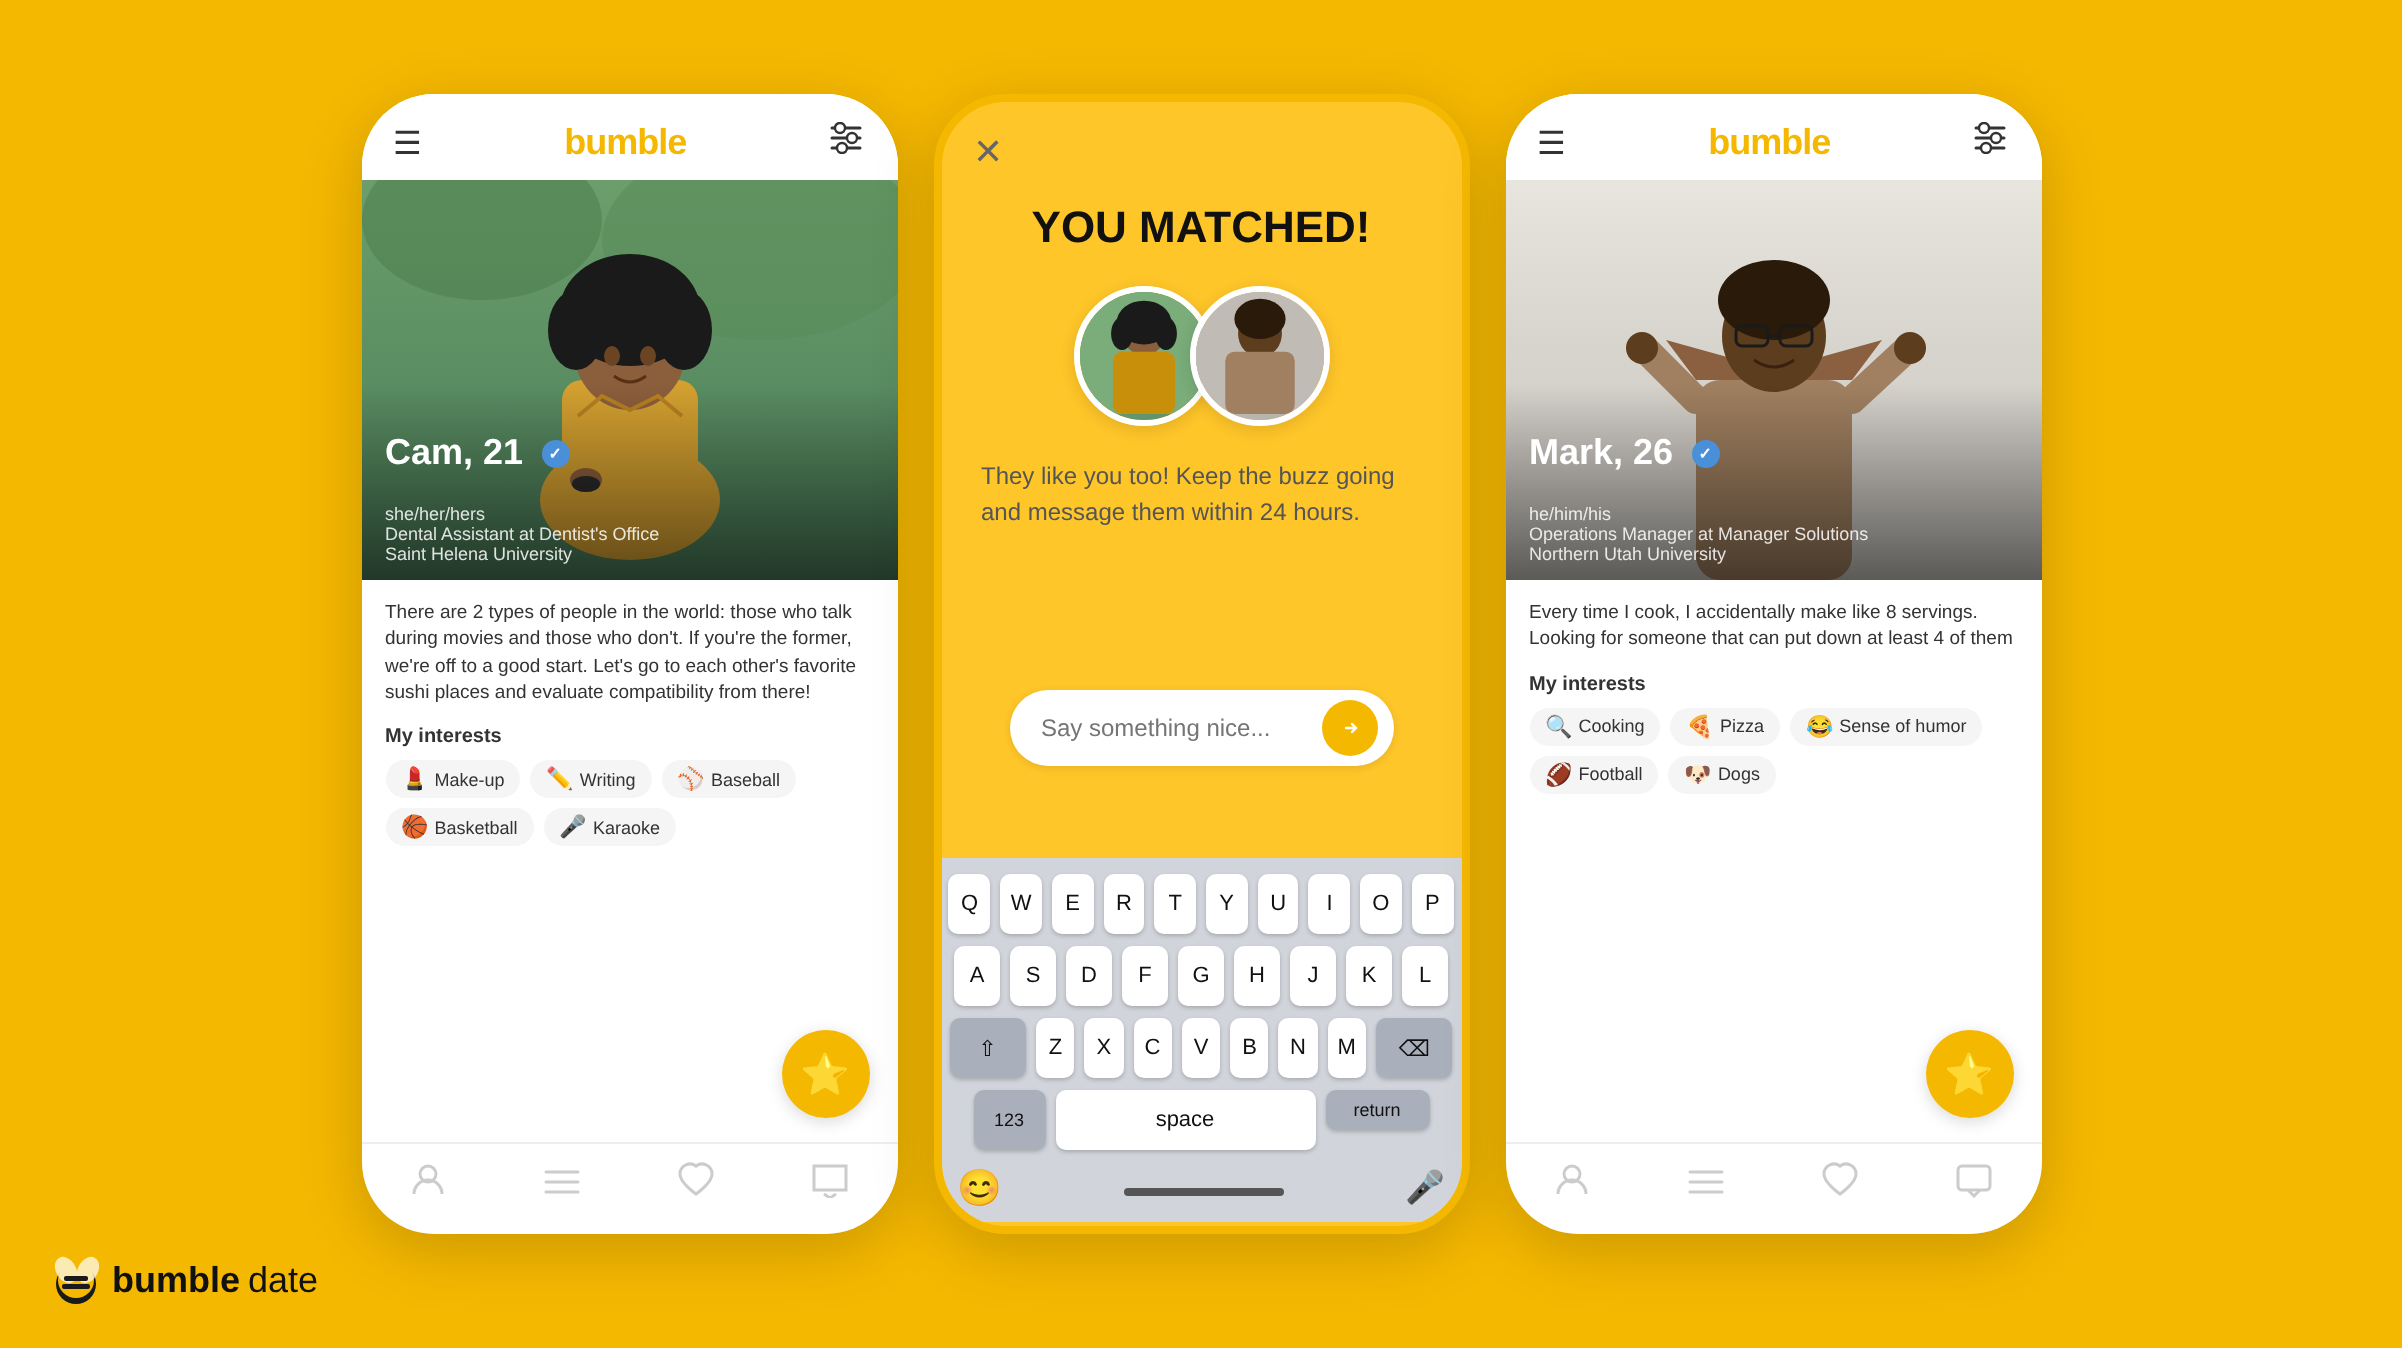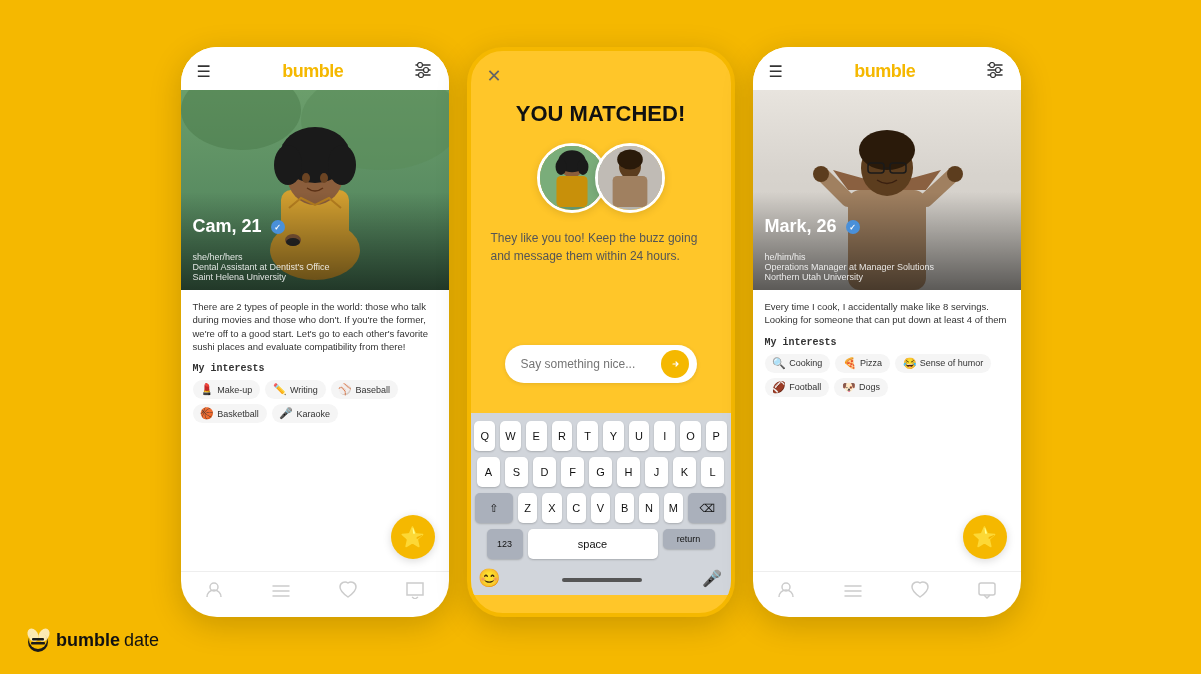--- a/index.html
+++ b/index.html
@@ -125,21 +125,20 @@
       font-size: 9.5px;
       color: #333;
       line-height: 1.4;
       margin-bottom: 10px;
     }
     .interests-title {
       font-size: 10px;
       font-weight: 600;
       color: #333;
       margin-bottom: 6px;
-      font-family: Liberation Mono, monospace;
     }
     .interests-list {
       display: flex;
       flex-wrap: wrap;
       gap: 5px;
     }
     .interest-tag {
       display: flex;
       align-items: center;
       gap: 3px;
@@ -189,21 +188,21 @@
       position: absolute;
       top: 14px;
       left: 16px;
       font-size: 18px;
       color: #666;
     }
     .match-content {
       display: flex;
       flex-direction: column;
       align-items: center;
-      padding: 50px 20px 20px;
+      padding: 50px 20px 36px;
     }
     .match-title {
       font-size: 22px;
       font-weight: 900;
       color: #111;
       text-align: center;
       margin-bottom: 16px;
     }
     .match-avatars {
       display: flex;

